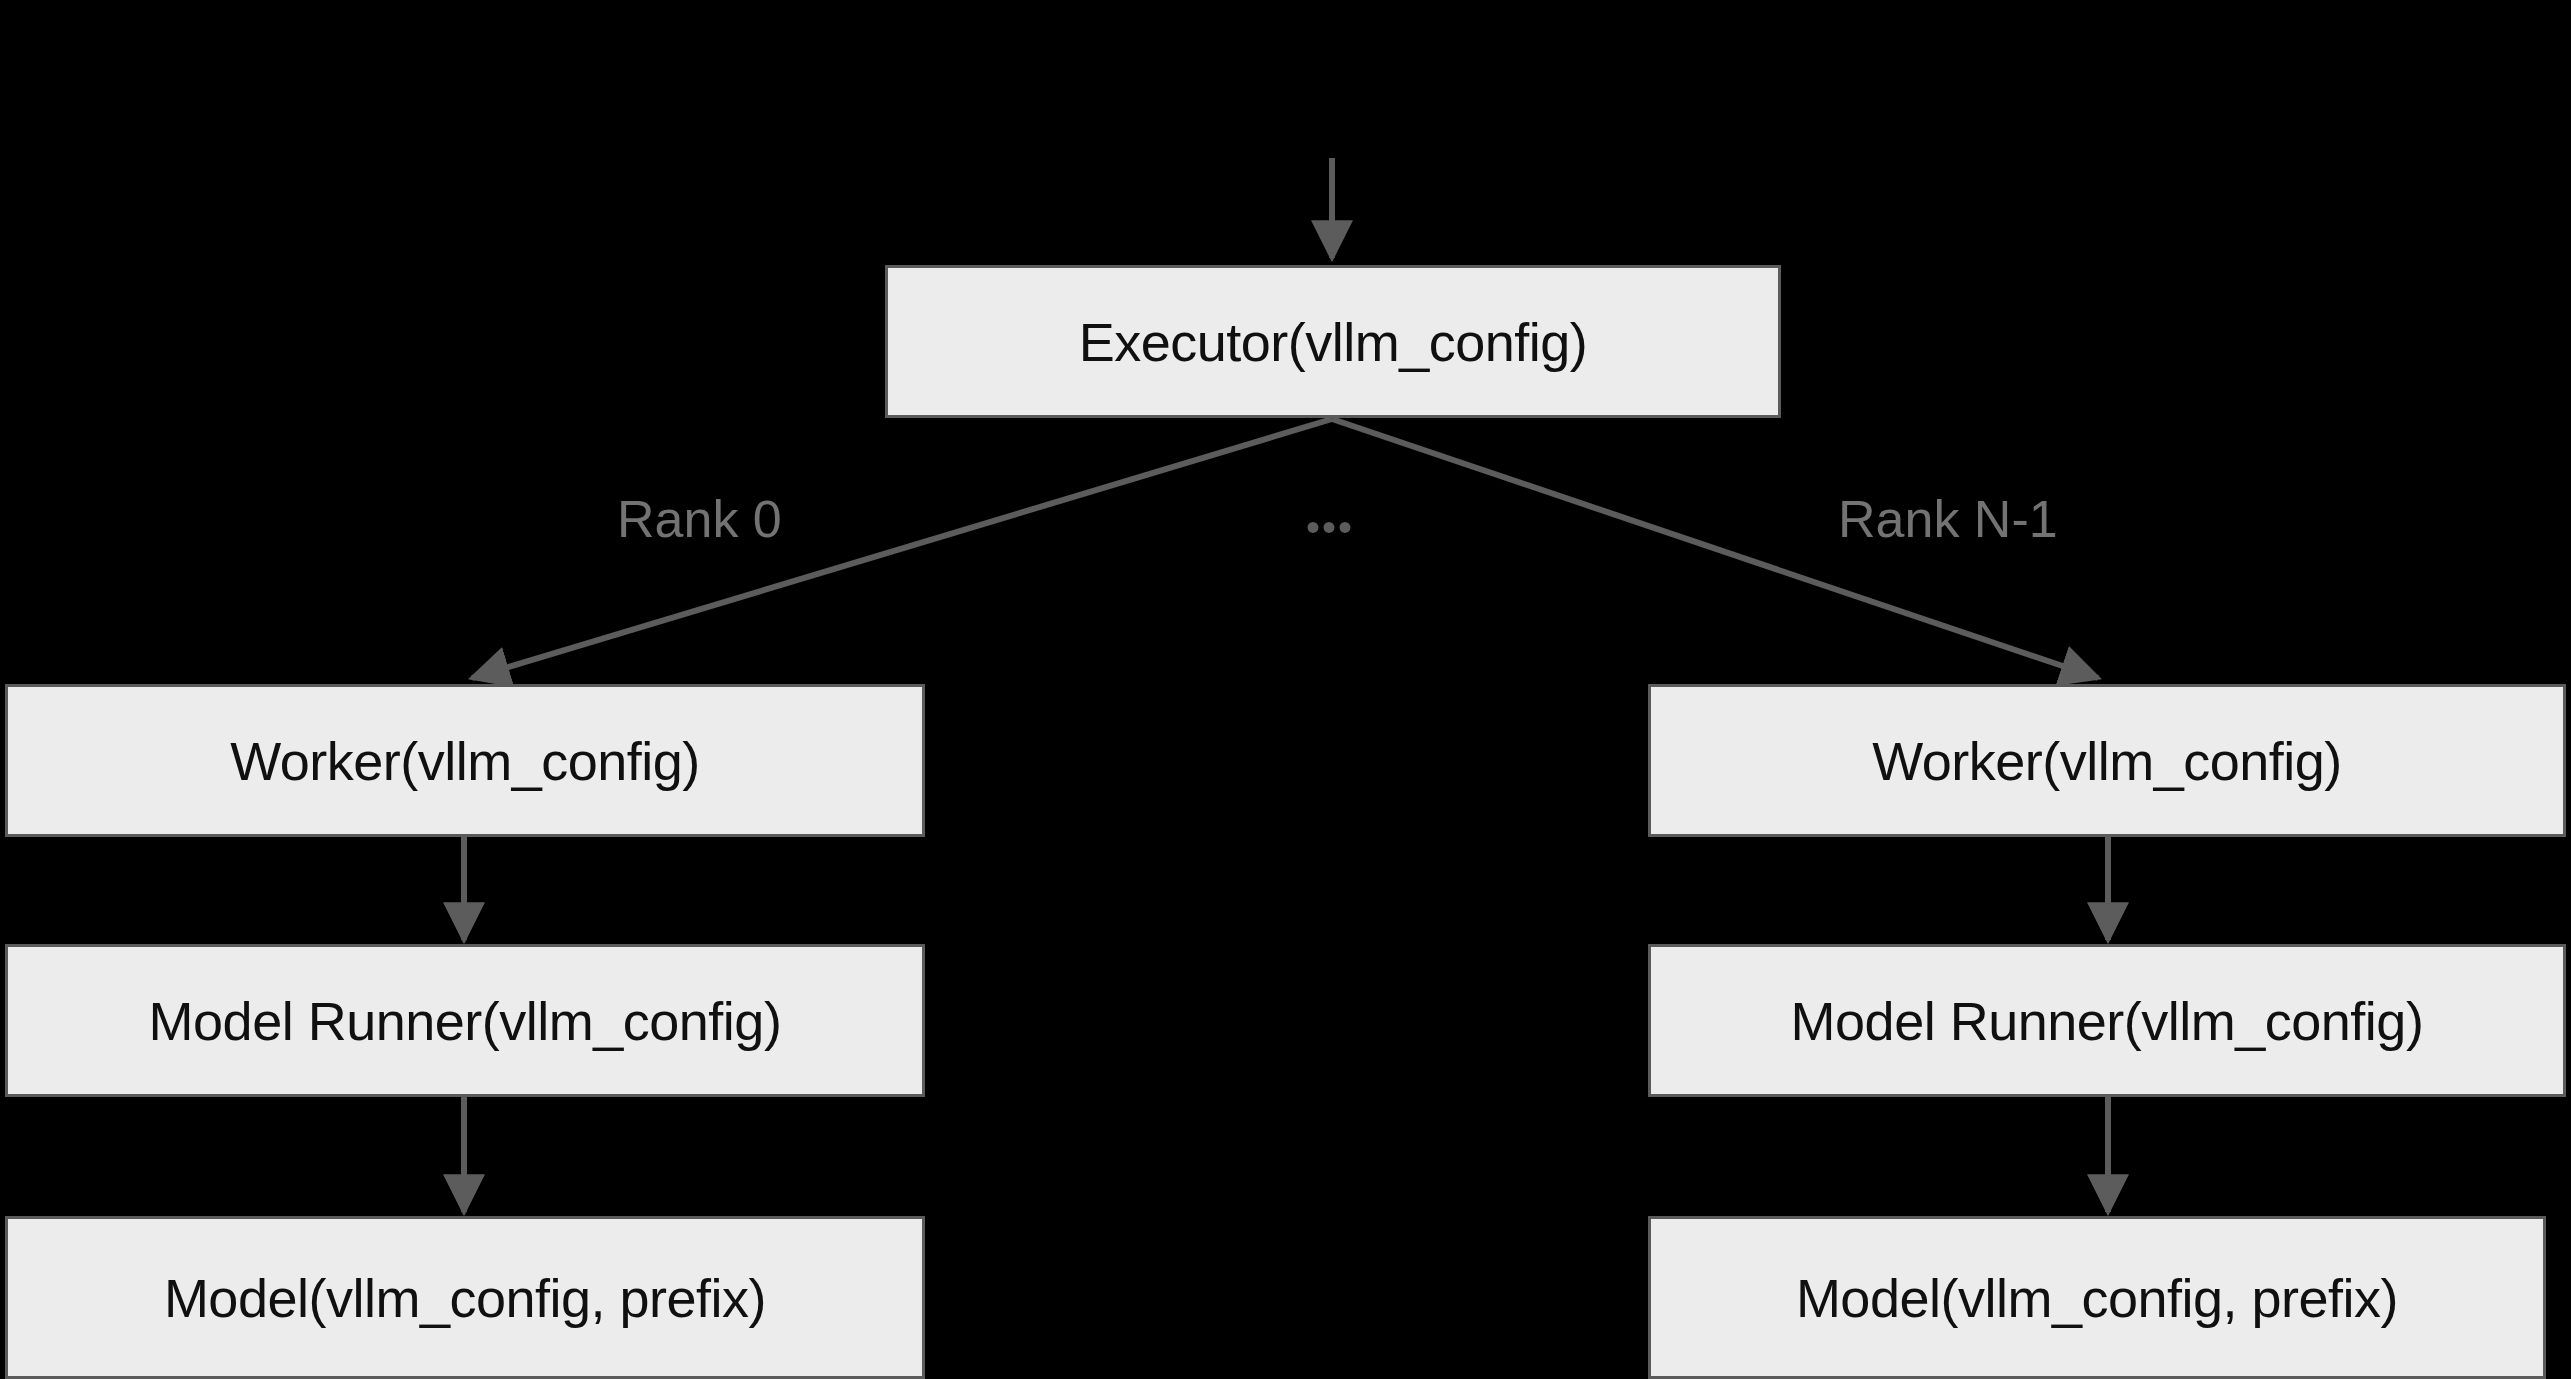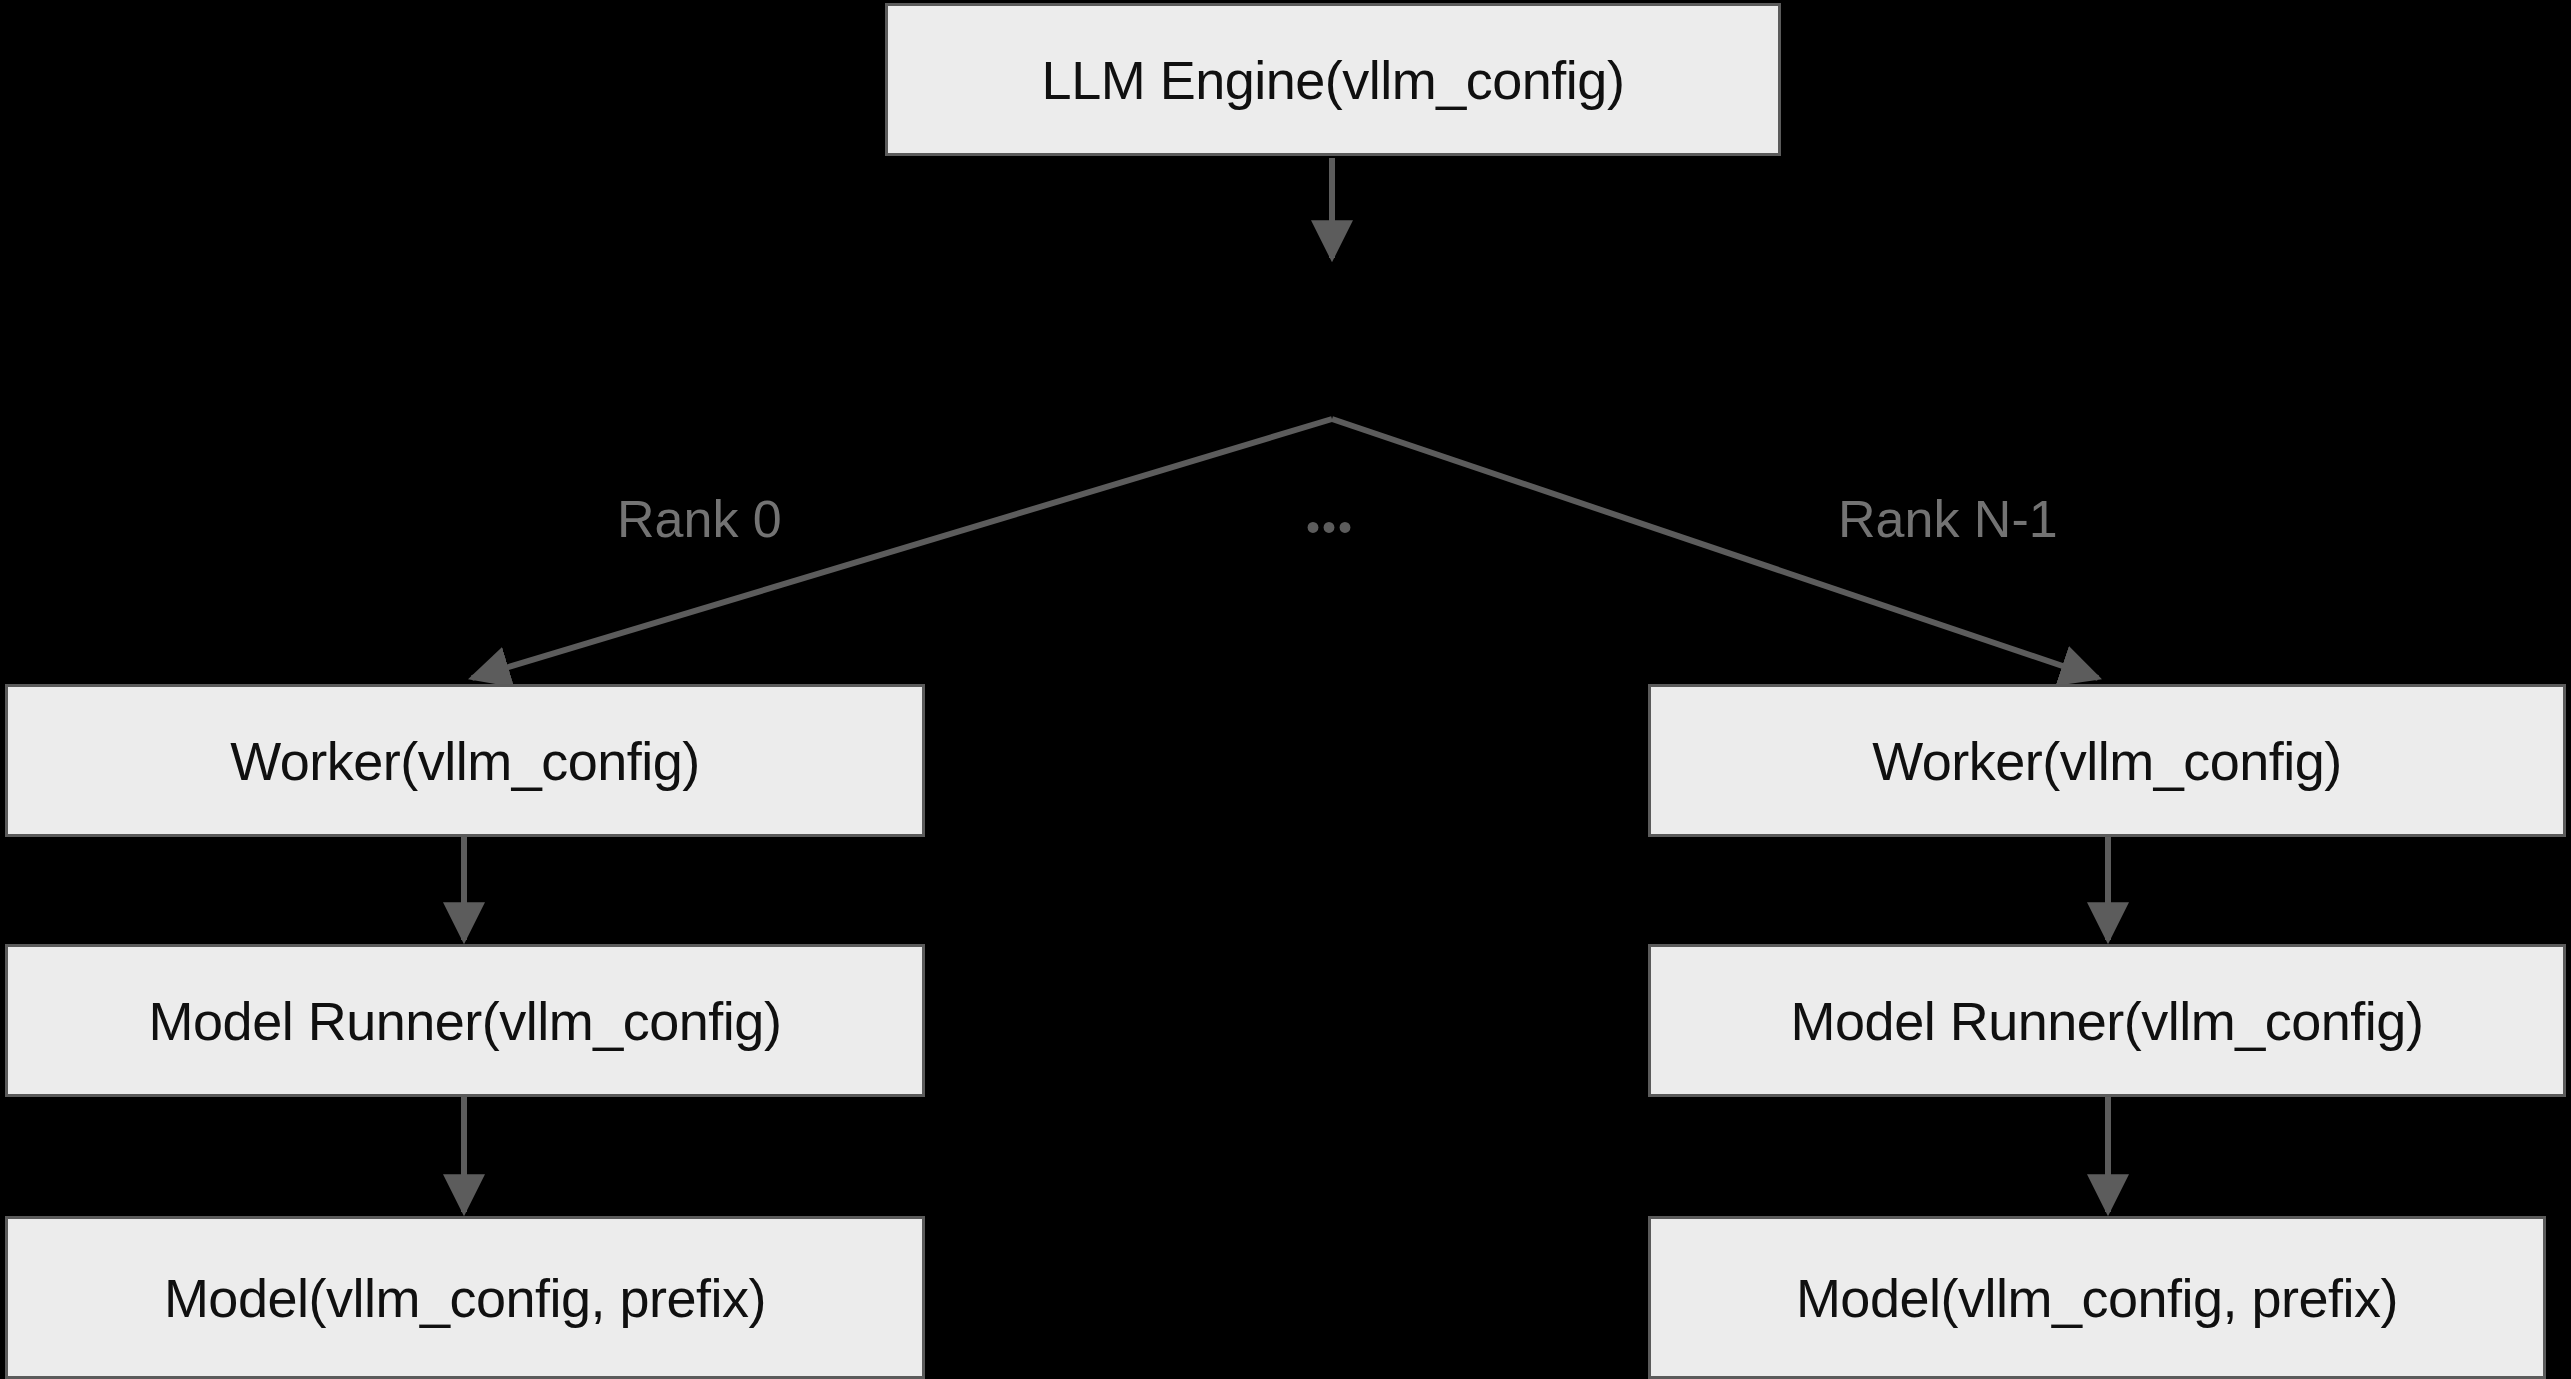--- a/index.html
+++ b/index.html
@@ -69,22 +69,22 @@
 
     <line x1="1332" y1="419" x2="2098" y2="678" stroke="#5C5C5C" stroke-width="6" marker-end="url(#ah)"></line>
 
     <line x1="464" y1="835" x2="464" y2="940" stroke="#5C5C5C" stroke-width="6" marker-end="url(#ah)"></line>
     <line x1="464" y1="1097" x2="464" y2="1212" stroke="#5C5C5C" stroke-width="6" marker-end="url(#ah)"></line>
 
     <line x1="2108" y1="835" x2="2108" y2="940" stroke="#5C5C5C" stroke-width="6" marker-end="url(#ah)"></line>
     <line x1="2108" y1="1097" x2="2108" y2="1212" stroke="#5C5C5C" stroke-width="6" marker-end="url(#ah)"></line>
   </svg>
 
-  <div class="node" style="left:885px; top:3px; width:896px; height:153px;">LLM Engine(vllm_config)</div>
 
+  <div class="node" style="left:885px; top:265px; width:896px; height:153px;">Executor(vllm_config)</div>
 
   <div class="node" style="left:5px; top:684px; width:920px; height:153px;">Worker(vllm_config)</div>
 
   <div class="node" style="left:5px; top:944px; width:920px; height:153px;">Model Runner(vllm_config)</div>
 
   <div class="node" style="left:5px; top:1216px; width:920px; height:163px;">Model(vllm_config, prefix)</div>
 
   <div class="node" style="left:1648px; top:684px; width:918px; height:153px;">Worker(vllm_config)</div>
 
   <div class="node" style="left:1648px; top:944px; width:918px; height:153px;">Model Runner(vllm_config)</div>

